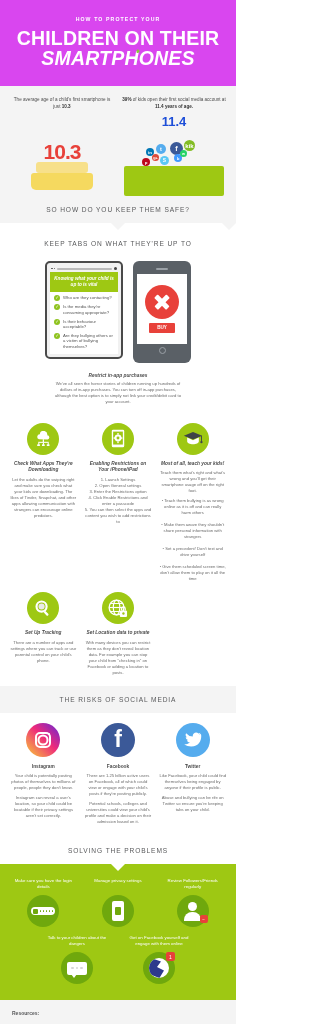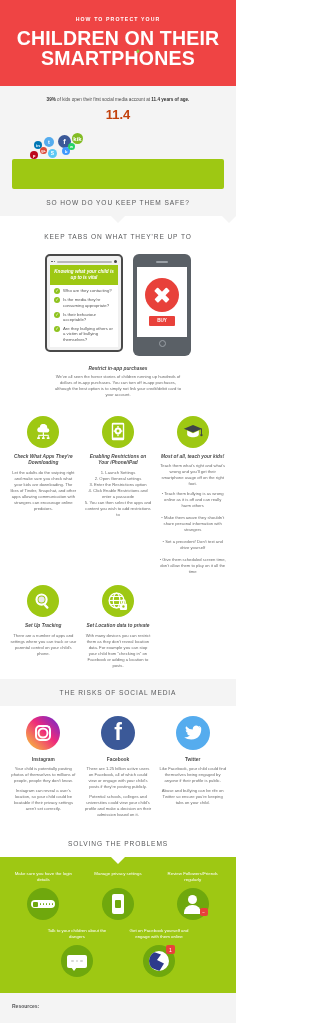--- a/index.html
+++ b/index.html
@@ -4,30 +4,30 @@
 <style>
   * { box-sizing: border-box; margin: 0; padding: 0; }
   body {
     width: 236px; height: 1024px;
     font-family: "Liberation Sans", sans-serif;
     background: #ffffff; overflow: hidden;
   }
   .page { width: 236px; height: 1024px; position: relative; }
 
   
-  .hero { background: #ef4444; padding: 16px 10px 18px; text-align: center; }
+  .hero { background: #d946ef; padding: 16px 10px 18px; text-align: center; }
   .hero-kicker {
     color: #ffffff; font-size: 5.2px; letter-spacing: 1.1px;
     font-weight: bold; margin-bottom: 6px;
   }
   .hero-title {
     color: #ffffff; font-size: 19.5px; line-height: 20px;
     font-weight: bold; letter-spacing: .2px;
   }
-  .hero-title .l2 { display: block; position: relative; }
+  .hero-title .l2 { display: block; position: relative; font-style: italic; }
   .power-dot {
     position: absolute; top: 1px; left: 50%; margin-left: 16px;
     width: 6px; height: 6px;
   }
 
   
   .stats { background: #f4f4f4; padding: 10px 6px 0; }
   .stats-row { display: flex; }
   .stat { flex: 1; padding: 0 4px; text-align: center; }
   .stat p { font-size: 4.6px; line-height: 7px; color: #4d4d4d; }
@@ -47,21 +47,21 @@
   .hphone { position: absolute; bottom: 0; left: 50%; transform: translateX(-50%); width: 46px; }
   .hphone-body { width: 36px; height: 62px; background: #3e4347; border-radius: 4px; margin: 0 auto; padding: 5px 3px; }
   .hphone-scr { width: 100%; height: 100%; background: #fff; position: relative; overflow: hidden; }
   .hphone-fill { position: absolute; bottom: 0; left: 0; right: 0; height: 62%; background: #9ec813; }
   .hphone-pct { position: absolute; bottom: 16px; left: 6px; color: #fff; font-size: 8px; font-weight: bold; }
   .hand { position: absolute; right: 0px; bottom: 2px; width: 18px; height: 44px; background: #f0b98d; border-radius: 8px 3px 3px 8px; }
   .wrist { position: absolute; right: 2px; bottom: 0; width: 13px; height: 14px; background: #e8a877; }
 
   
   .soc { position: absolute; bottom: 0; left: 0; right: 0; height: 82px; }
-  .soc-num { color: #c2410c; font-size: 13px; font-weight: bold; text-align: center; }
+  .soc-num { color: #1d4ed8; font-size: 13px; font-weight: bold; text-align: center; }
   .soc-ground { position: absolute; bottom: 0; left: 2px; right: 2px; height: 30px; background: #9ec813; border-radius: 2px; }
   .bub { position: absolute; border-radius: 50%; color: #fff; font-weight: bold; display: flex; align-items: center; justify-content: center; }
 
   
   .band {
     text-align: center; font-size: 6.6px; letter-spacing: .9px;
     color: #58595b; font-weight: normal; padding: 10px 6px;
   }
   .sect-grey { background: #f4f4f4; position: relative; }
   .notch-d {
@@ -164,20 +164,30 @@
         <svg class="power-dot" viewBox="0 0 10 10">
           <path d="M5 1 C8 0 10 2 9 5 C7 8 4 7 4 4 Z" fill="#8cc63e"></path>
         </svg>
       </span>
     </div>
   </div>
 
   <div class="stats">
     <div class="stats-row">
       <div class="stat">
+        <p><span>The average age of a child's first smartphone is just </span><b>10.3</b></p>
+        <div class="stat-art">
+          <div class="cake">
+            <div class="cake-num">10.3</div>
+            <div class="cake-t"></div>
+              <div class="cake-b"></div>
+          </div>
+        </div>
+      </div>
+      <div class="stat">
         <p><b>39%</b><span> of kids open their first social media account at </span><b>11.4 years of age.</b></p>
         <div class="stat-art">
           <div class="soc">
             <div class="soc-num">11.4</div>
             <div id="bubbles">
                 <div class="bub" style="left: 48px; top: 28px; width: 13px; height: 13px; background: rgb(59, 89, 152); font-size: 7.15px;">f</div>
                 <div class="bub" style="left: 62px; top: 26px; width: 11px; height: 11px; background: rgb(130, 188, 35); font-size: 6.05px;">kik</div>
                 <div class="bub" style="left: 34px; top: 30px; width: 10px; height: 10px; background: rgb(85, 172, 238); font-size: 5.5px;">t</div>
                 <div class="bub" style="left: 24px; top: 34px; width: 8px; height: 8px; background: rgb(0, 119, 181); font-size: 4.4px;">in</div>
                 <div class="bub" style="left: 52px; top: 40px; width: 8px; height: 8px; background: rgb(64, 153, 255); font-size: 4.4px;">b</div>

